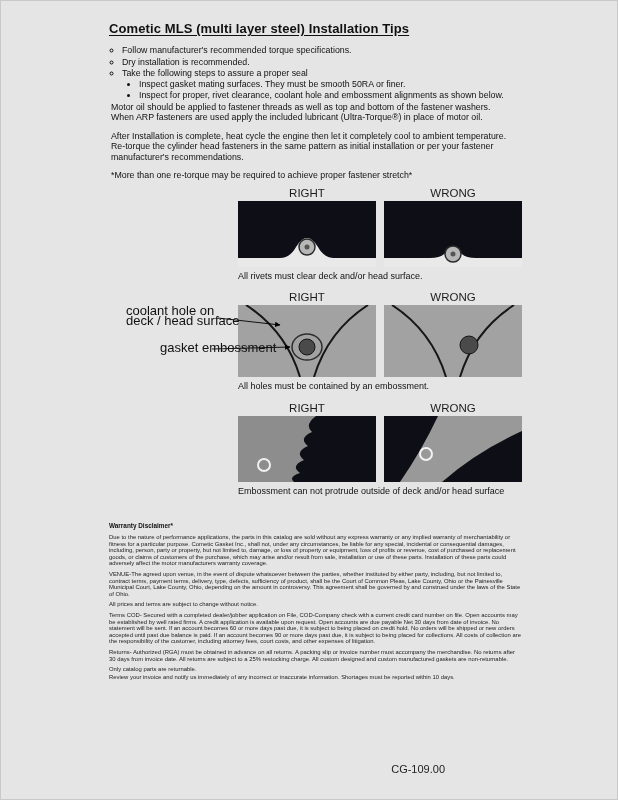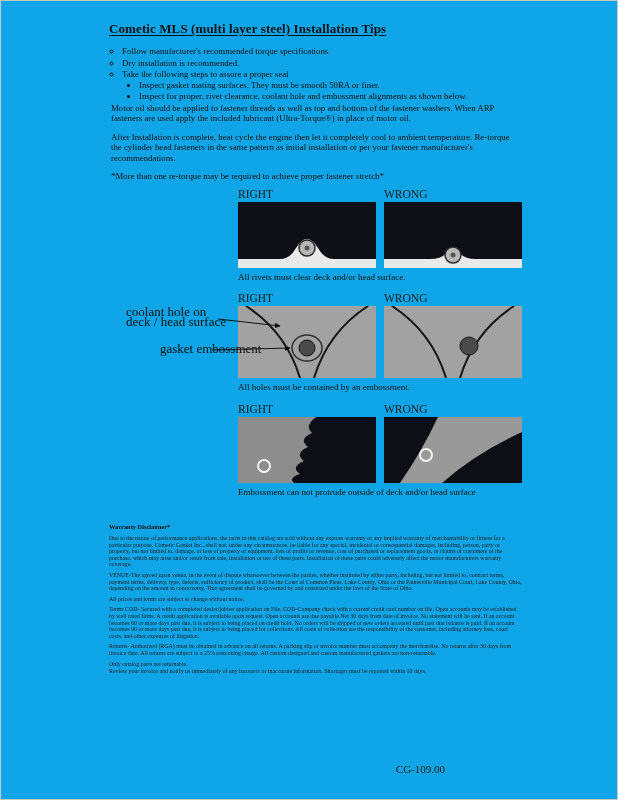--- a/index.html
+++ b/index.html
@@ -1,33 +1,33 @@
 <!DOCTYPE html>
 <html><head>
 <meta charset="utf-8">
 <style>
   * { margin:0; padding:0; box-sizing:border-box; }
   html,body { background:#ffffff; }
   .page {
     width:618px; height:800px; position:relative; overflow:hidden;
-    background:#0ea5e9; border:1px solid #c9c9c9;
-    font-family:Liberation Serif, serif; color:#111;
+    background:#e5e5e5; border:1px solid #c9c9c9;
+    font-family:Liberation Sans, sans-serif; color:#111;
   }
   .content { padding:20px 78px 0 108px; }
   .title { font-size:13px; font-weight:bold; text-decoration:underline; text-underline-offset:2px; margin-bottom:9px; letter-spacing:.1px; }
   ul.circle { list-style-type:circle; margin-left:13px; font-size:8.8px; line-height:10.5px; }
   ul.disc { list-style-type:disc; margin-left:17px; }
   ul.circle > li, ul.disc > li { margin-bottom:1px; }
   .diesel-heading { font-size:10.5px; font-weight:bold; margin:12px 0 6px 2px; }
   .para { font-size:8.8px; line-height:10.5px; max-width:402px; margin:0 0 8px 2px; }
   .note { margin-bottom:6px; }
 
   .figures { margin-left:129px; width:284px; margin-top:6px; }
   .fig-head { display:flex; gap:8px; margin-bottom:2px; }
-  .fig-head span { width:138px; font-size:11.5px; color:#1c1c1c; }
+  .fig-head span { width:138px; text-align:center; font-size:11.5px; color:#1c1c1c; }
   .fig-images { display:flex; gap:8px; position:relative; }
   .fig-images svg { display:block; }
   .fig-caption { font-size:9px; line-height:10.5px; margin:4px 0 10px 0; max-width:284px; }
   .fig2-wrap { position:relative; }
   .fig2-label { position:absolute; font-size:13px; line-height:10px; white-space:nowrap; z-index:3; }
   .label-coolant { left:-112px; top:1px; }
   .label-emboss { left:-118px; top:38px;padding-left:40px; }
   .fig2-arrows { position:absolute; left:-118px; top:0; z-index:2; pointer-events:none; }
 
   .warranty { padding:16px 95px 0 108px; }

